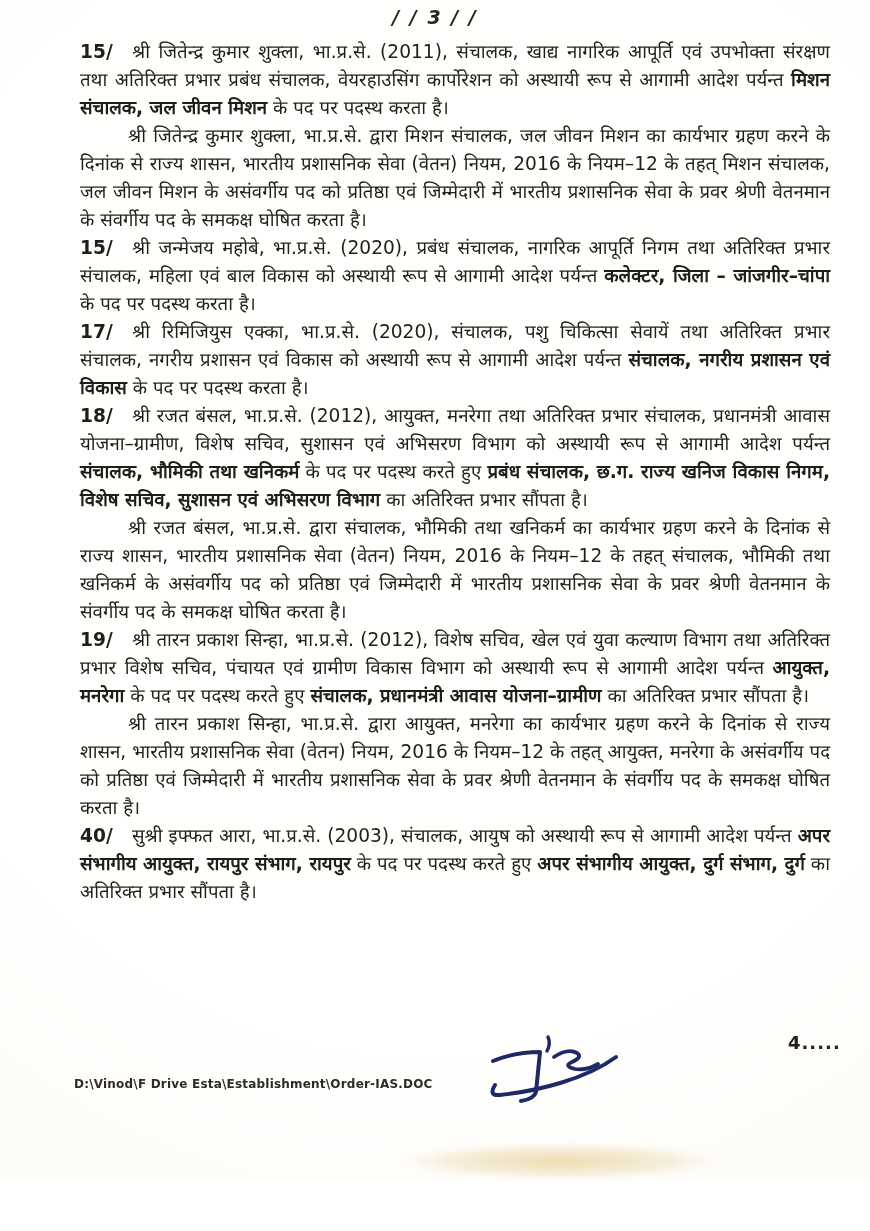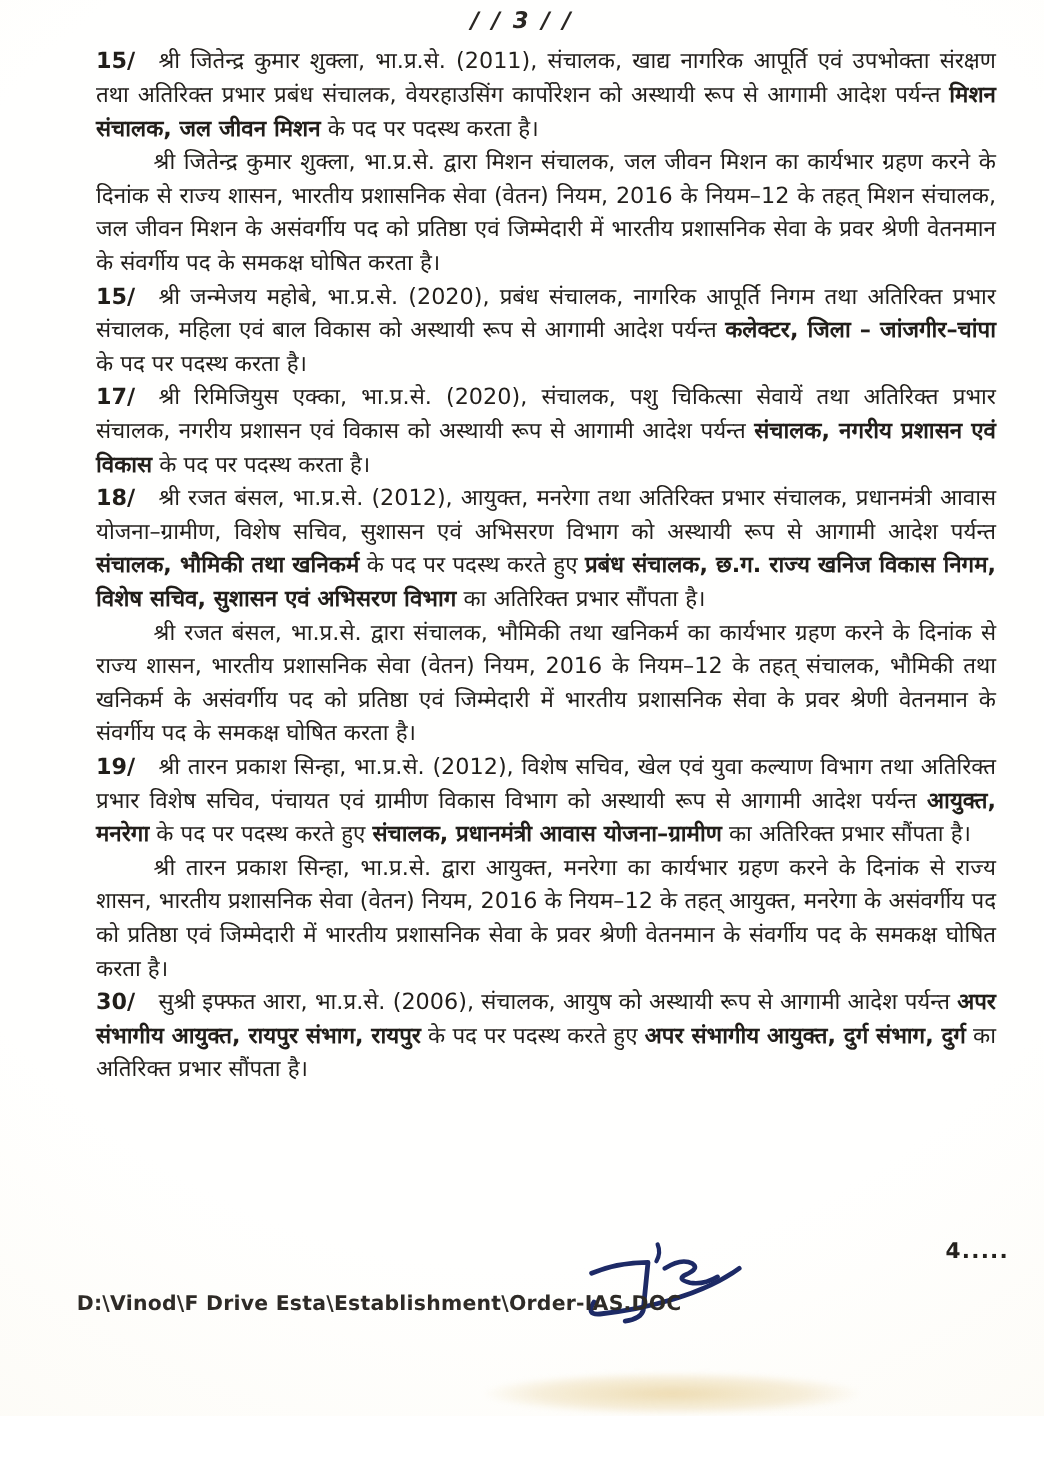--- a/index.html
+++ b/index.html
@@ -31,21 +31,21 @@
     background:radial-gradient(ellipse 55% 50% at 50% 55%,
       rgba(225,193,120,0.55) 0%, rgba(230,205,145,0.30) 55%, rgba(235,215,160,0) 78%);
     filter:blur(2px);
   }
   .signature-wrap{position:absolute;left:468px;top:1005px;width:170px;height:100px;}
   .continuation-mark{
     position:absolute;left:788px;top:1032px;font-size:18px;font-weight:bold;
     color:#24211d;letter-spacing:1px;
   }
   .file-path{
-    position:absolute;left:64px;top:1077px;font-size:17px;font-weight:bold;
+    position:absolute;left:74px;top:1077px;font-size:12px;font-weight:bold;
     color:#2e2b27;letter-spacing:0.2px;
     filter:blur(0.3px);
   }
   .scanner-footer{
     position:absolute;left:0;top:1180px;width:870px;height:51px;background:#ffffff;
   }
 </style>
 </head>
 <body>
 
@@ -55,21 +55,21 @@
 
   <div class="doc-body">
       <p class="para numbered"><span class="para-num">15/</span><span>श्री जितेन्द्र कुमार शुक्ला, भा.प्र.से. (2011), संचालक, खाद्य नागरिक आपूर्ति एवं उपभोक्ता संरक्षण तथा अतिरिक्त प्रभार प्रबंध संचालक, वेयरहाउसिंग कार्पोरेशन को अस्थायी रूप से आगामी आदेश पर्यन्त </span><span class="bold">मिशन संचालक, जल जीवन मिशन</span><span> के पद पर पदस्थ करता है।</span></p>
       <p class="para indented"><span>श्री जितेन्द्र कुमार शुक्ला, भा.प्र.से. द्वारा मिशन संचालक, जल जीवन मिशन का कार्यभार ग्रहण करने के दिनांक से राज्य शासन, भारतीय प्रशासनिक सेवा (वेतन) नियम, 2016 के नियम–12 के तहत् मिशन संचालक, जल जीवन मिशन के असंवर्गीय पद को प्रतिष्ठा एवं जिम्मेदारी में भारतीय प्रशासनिक सेवा के प्रवर श्रेणी वेतनमान के संवर्गीय पद के समकक्ष घोषित करता है।</span></p>
       <p class="para numbered"><span class="para-num">15/</span><span>श्री जन्मेजय महोबे, भा.प्र.से. (2020), प्रबंध संचालक, नागरिक आपूर्ति निगम तथा अतिरिक्त प्रभार संचालक, महिला एवं बाल विकास को अस्थायी रूप से आगामी आदेश पर्यन्त </span><span class="bold">कलेक्टर, जिला – जांजगीर–चांपा</span><span> के पद पर पदस्थ करता है।</span></p>
       <p class="para numbered"><span class="para-num">17/</span><span>श्री रिमिजियुस एक्का, भा.प्र.से. (2020), संचालक, पशु चिकित्सा सेवायें तथा अतिरिक्त प्रभार संचालक, नगरीय प्रशासन एवं विकास को अस्थायी रूप से आगामी आदेश पर्यन्त </span><span class="bold">संचालक, नगरीय प्रशासन एवं विकास</span><span> के पद पर पदस्थ करता है।</span></p>
       <p class="para numbered"><span class="para-num">18/</span><span>श्री रजत बंसल, भा.प्र.से. (2012), आयुक्त, मनरेगा तथा अतिरिक्त प्रभार संचालक, प्रधानमंत्री आवास योजना–ग्रामीण, विशेष सचिव, सुशासन एवं अभिसरण विभाग को अस्थायी रूप से आगामी आदेश पर्यन्त </span><span class="bold">संचालक, भौमिकी तथा खनिकर्म</span><span> के पद पर पदस्थ करते हुए </span><span class="bold">प्रबंध संचालक, छ.ग. राज्य खनिज विकास निगम, विशेष सचिव, सुशासन एवं अभिसरण विभाग</span><span> का अतिरिक्त प्रभार सौंपता है।</span></p>
       <p class="para indented"><span>श्री रजत बंसल, भा.प्र.से. द्वारा संचालक, भौमिकी तथा खनिकर्म का कार्यभार ग्रहण करने के दिनांक से राज्य शासन, भारतीय प्रशासनिक सेवा (वेतन) नियम, 2016 के नियम–12 के तहत् संचालक, भौमिकी तथा खनिकर्म के असंवर्गीय पद को प्रतिष्ठा एवं जिम्मेदारी में भारतीय प्रशासनिक सेवा के प्रवर श्रेणी वेतनमान के संवर्गीय पद के समकक्ष घोषित करता है।</span></p>
       <p class="para numbered"><span class="para-num">19/</span><span>श्री तारन प्रकाश सिन्हा, भा.प्र.से. (2012), विशेष सचिव, खेल एवं युवा कल्याण विभाग तथा अतिरिक्त प्रभार विशेष सचिव, पंचायत एवं ग्रामीण विकास विभाग को अस्थायी रूप से आगामी आदेश पर्यन्त </span><span class="bold">आयुक्त, मनरेगा</span><span> के पद पर पदस्थ करते हुए </span><span class="bold">संचालक, प्रधानमंत्री आवास योजना–ग्रामीण</span><span> का अतिरिक्त प्रभार सौंपता है।</span></p>
       <p class="para indented"><span>श्री तारन प्रकाश सिन्हा, भा.प्र.से. द्वारा आयुक्त, मनरेगा का कार्यभार ग्रहण करने के दिनांक से राज्य शासन, भारतीय प्रशासनिक सेवा (वेतन) नियम, 2016 के नियम–12 के तहत् आयुक्त, मनरेगा के असंवर्गीय पद को प्रतिष्ठा एवं जिम्मेदारी में भारतीय प्रशासनिक सेवा के प्रवर श्रेणी वेतनमान के संवर्गीय पद के समकक्ष घोषित करता है।</span></p>
-      <p class="para numbered"><span class="para-num">30/</span><span>सुश्री इफ्फत आरा, भा.प्र.से. (2006), संचालक, आयुष को अस्थायी रूप से आगामी आदेश पर्यन्त </span><span class="bold">अपर संभागीय आयुक्त, रायपुर संभाग, रायपुर</span><span> के पद पर पदस्थ करते हुए </span><span class="bold">अपर संभागीय आयुक्त, दुर्ग संभाग, दुर्ग</span><span> का अतिरिक्त प्रभार सौंपता है।</span></p>
+      <p class="para numbered"><span class="para-num">40/</span><span>सुश्री इफ्फत आरा, भा.प्र.से. (2003), संचालक, आयुष को अस्थायी रूप से आगामी आदेश पर्यन्त </span><span class="bold">अपर संभागीय आयुक्त, रायपुर संभाग, रायपुर</span><span> के पद पर पदस्थ करते हुए </span><span class="bold">अपर संभागीय आयुक्त, दुर्ग संभाग, दुर्ग</span><span> का अतिरिक्त प्रभार सौंपता है।</span></p>
     </div>
 
   <div class="smudge"></div>
 
   <div class="signature-wrap">
     <svg width="170" height="100" viewBox="0 0 170 100">
       <g fill="none" stroke="#1d2a66" stroke-linecap="round" stroke-linejoin="round">
         <path d="M80,32 q3,7 -1,14" stroke-width="3.5"></path>
         <path d="M25,56 q22,-9 47,-9 l-4,40 q-2,7 -15,9" stroke-width="4"></path>
         <path d="M86,52 q14,-9 23,-4 q6,4 -5,9 q-9,4 3,7 q11,2 23,-5" stroke-width="3.8"></path>

